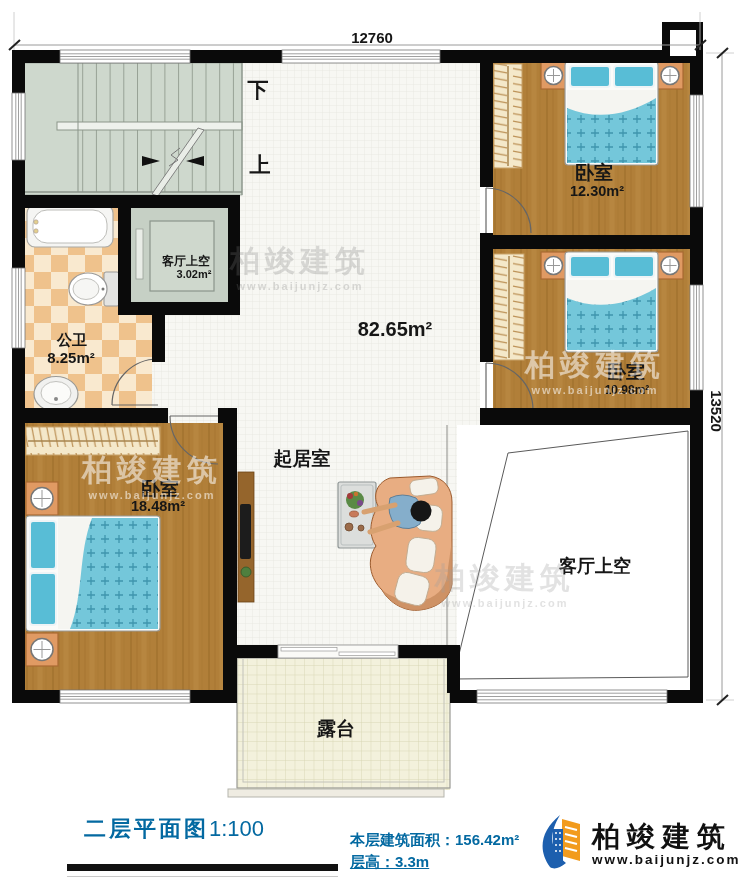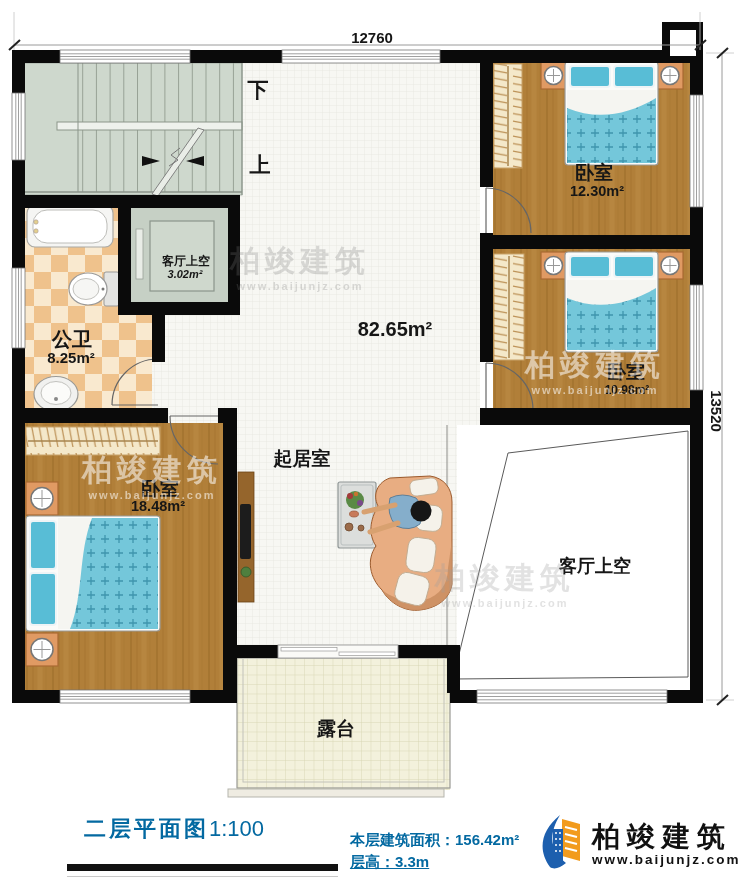--- a/index.html
+++ b/index.html
@@ -329,25 +329,25 @@
 
 <div class="lbl" style="left:594px;top:172px;font-size:19px;">卧室</div>
 <div class="lbl" style="left:597px;top:191px;font-size:14.5px;">12.30m²</div>
 
 <div class="lbl" style="left:626px;top:371px;font-size:19px;">卧室</div>
 <div class="lbl" style="left:627px;top:390px;font-size:12px;">10.98m²</div>
 
 <div class="lbl" style="left:160px;top:488px;font-size:19px;">卧室</div>
 <div class="lbl" style="left:158px;top:506px;font-size:14.5px;">18.48m²</div>
 
-<div class="lbl" style="left:72px;top:339px;font-size:20px;">公卫</div>
+<div class="lbl" style="left:72px;top:339px;font-size:15px;">公卫</div>
 <div class="lbl" style="left:71px;top:357px;font-size:15px;">8.25m²</div>
 
 <div class="lbl" style="left:186px;top:261px;font-size:12px;">客厅上空</div>
-<div class="lbl" style="left:185px;top:274px;font-size:11px;font-style:italic;">3.02m²</div>
+<div class="lbl" style="left:194px;top:274px;font-size:11px;">3.02m²</div>
 
 <div class="lbl" style="left:395px;top:329px;font-size:20px;">82.65m²</div>
 <div class="lbl" style="left:302px;top:458px;font-size:19px;">起居室</div>
 
 <div class="lbl" style="left:595px;top:566px;font-size:18px;">客厅上空</div>
 <div class="lbl" style="left:336px;top:728px;font-size:19px;">露台</div>
 
 <div class="wm gray" style="left:300px;top:268px;">
   <span class="wm-big">柏竣建筑</span>
   <span class="wm-url">www.baijunjz.com</span>

